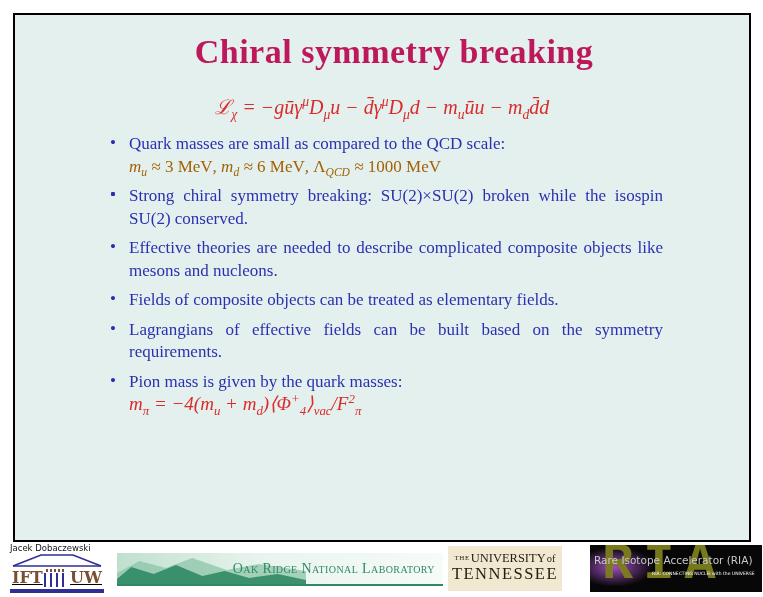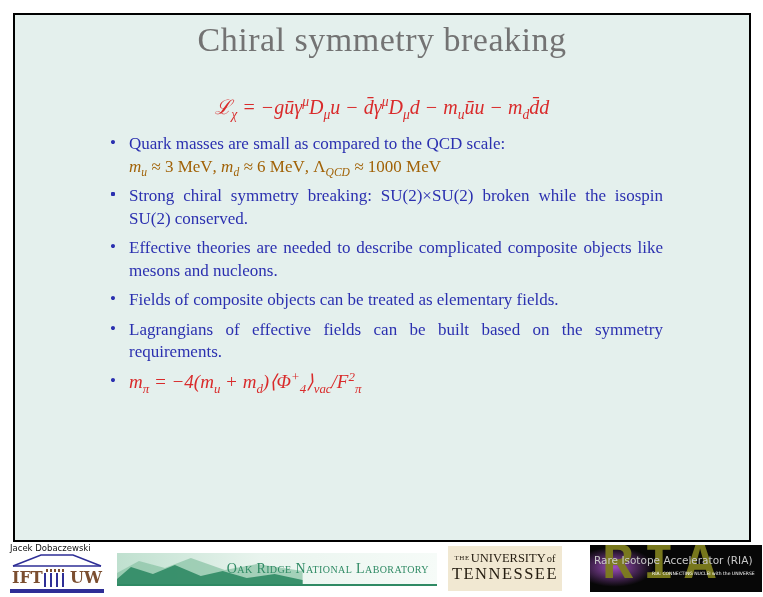--- a/index.html
+++ b/index.html
@@ -3,22 +3,22 @@
 <meta charset="utf-8">
 <style>
   html,body{margin:0;padding:0;background:#fff;}
   .page{position:relative;width:763px;height:597px;background:#ffffff;overflow:hidden;
         font-family:"Liberation Serif",serif;}
 
   
   .slide{position:absolute;left:13px;top:13px;width:738px;height:529px;
          background:#e4f0ed;border:2px solid #000;box-sizing:border-box;}
 
-  .title{position:absolute;top:6px;left:0;width:100%;margin:0;text-align:center;
-         font-size:34px;font-weight:normal;color:#737373;letter-spacing:0.5px;}
+  .title{position:absolute;top:6px;left:0;width:100%;margin:12px;text-align:center;
+         font-size:34px;font-weight:bold;color:#be185d;letter-spacing:0.5px;}
 
   .formula-center{position:absolute;top:78px;left:0;width:100%;text-align:center;
          font-size:20px;font-style:italic;color:#d92b2b;}
 
   .bullets{position:absolute;left:86px;top:118px;width:562px;margin:0;padding:0;
            list-style:none;color:#2b30b0;font-size:17px;line-height:22.5px;text-align:justify;}
   .bullets li{position:relative;padding-left:28px;margin-bottom:7px;}
   .bullets li .dot{position:absolute;left:9px;top:-1px;font-size:17px;}
   .math{font-style:italic;}
   .math .rm{font-style:normal;}
@@ -27,36 +27,36 @@
   sub,sup{font-size:68%;line-height:0;}
 
   
   .author{position:absolute;left:10px;top:543px;font-family:"DejaVu Sans",sans-serif;
           font-size:8.5px;color:#111;}
 
   
   .iftuw{position:absolute;left:10px;top:553px;width:94px;height:40px;}
   .iftuw .roof{position:absolute;left:0;top:0;width:94px;height:15px;}
   .iftuw-row{position:absolute;left:0;top:14px;width:94px;height:21px;
-             display:flex;align-items:center;justify-content:space-between;}
+             display:flex;align-items:center;justify-content:space-between;text-decoration:underline;}
   .ift-txt,.uw-txt{font-family:"DejaVu Serif",serif;font-weight:bold;font-size:16px;
                    color:#7b4e30;line-height:20px;}
   .ift-txt{margin-left:2px;}
   .uw-txt{margin-right:2px;}
   .cols{position:relative;width:26px;height:19px;}
   .bricks{position:absolute;left:3px;top:1px;width:20px;height:3px;
           background:repeating-linear-gradient(90deg,#7b4e30 0 2px,rgba(0,0,0,0) 2px 4px);}
   .pillars{position:absolute;left:1px;top:5px;width:24px;height:14px;
            background:repeating-linear-gradient(90deg,#2e2e96 0 2px,rgba(0,0,0,0) 2px 6px);}
   .iftuw .base{position:absolute;left:0;bottom:0;width:94px;height:4px;background:#2e2e96;}
 
   
   .ornl{position:absolute;left:117px;top:553px;width:320px;height:31px;
         background:linear-gradient(90deg,#bfe0cf 0%,#e9f4ee 45%,#f6fbf8 100%);
-        border-bottom:2px solid #2f8a64;box-sizing:content-box;}
+        border-bottom:2px solid #2f8a64;box-sizing:content-box;padding-left:6px;}
   .ornl svg{position:absolute;left:0;top:0;height:100%;width:58%;}
   .ornl-text{position:absolute;right:8px;top:8px;font-variant:small-caps;
              font-size:14px;color:#2f8a64;letter-spacing:0.4px;white-space:nowrap;}
 
   
   .ut{position:absolute;left:448px;top:546px;width:114px;height:45px;background:#f1e8d2;
       color:#241c10;text-align:center;}
   .ut-l1{margin-top:6px;font-size:12.5px;line-height:13px;white-space:nowrap;}
   .ut-the{font-size:7px;vertical-align:2px;margin-right:1px;letter-spacing:0.5px;}
   .ut-of{font-size:10.5px;margin-left:1px;}
@@ -108,20 +108,21 @@
       <li>
         <span class="dot">•</span>
         <span>Fields of composite objects can be treated as elementary fields.</span>
       </li>
       <li>
         <span class="dot">•</span>
         <span>Lagrangians of effective fields can be built based on the symmetry requirements.</span>
       </li>
       <li>
         <span class="dot">•</span>
+        <span>Pion mass is given by the quark masses:</span>
         <div class="math math-red">m<sub>π</sub> = −4(m<sub>u</sub> + m<sub>d</sub>)⟨Φ<sup>+</sup><sub>4</sub>⟩<sub>vac</sub>/F<sup>2</sup><sub>π</sub></div>
       </li>
     </ul>
   </div>
 
   <div class="author">Jacek Dobaczewski</div>
 
   <div class="iftuw">
     <svg class="roof" viewBox="0 0 94 15">
       <path d="M3,13 L31,2 L63,2 L91,13" fill="none" stroke="#2e2e96" stroke-width="1.6"></path>

